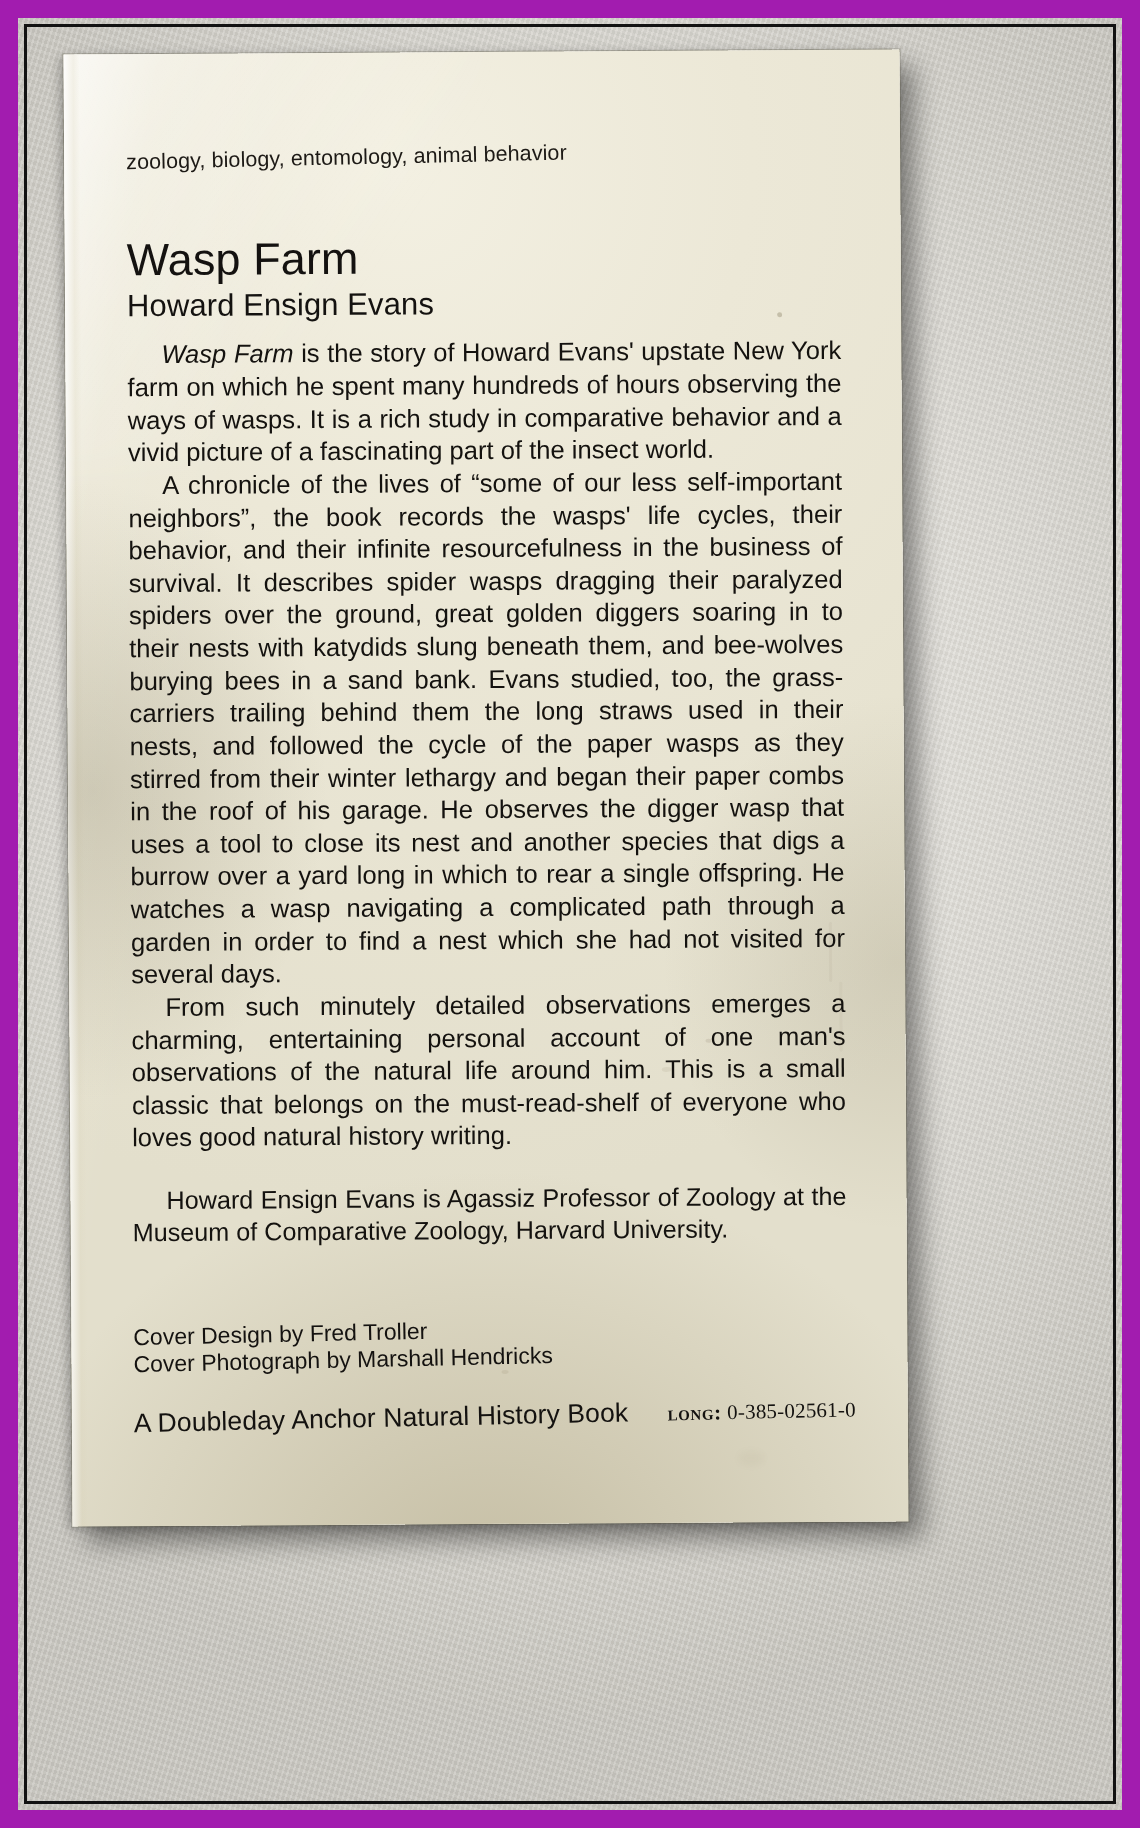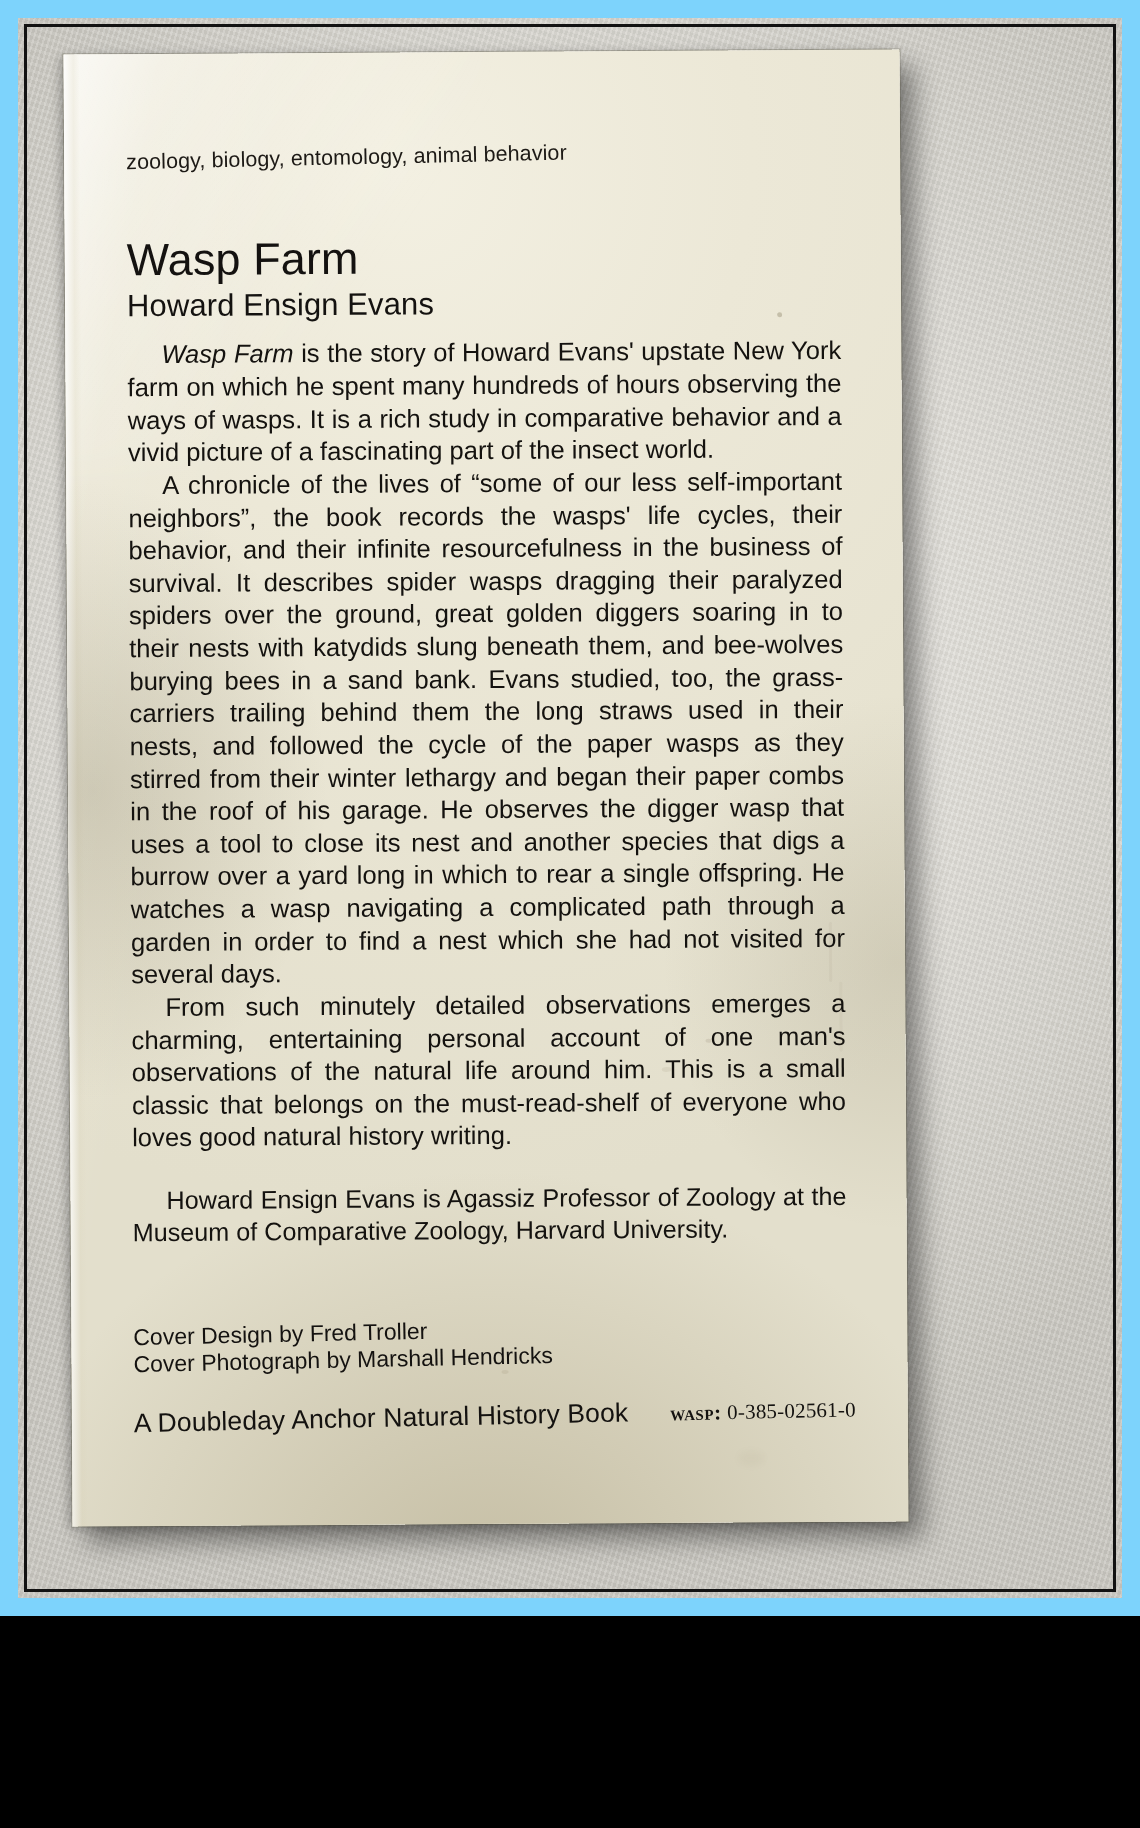--- a/index.html
+++ b/index.html
@@ -11,22 +11,22 @@
     width: 1140px;
     height: 1828px;
     font-family: "Liberation Sans", sans-serif;
     overflow: hidden;
   }
 
   
   #photo {
     position: relative;
     width: 1140px;
-    height: 1616px;
-    background: #7dd3fc;
+    height: 1828px;
+    background: #a21caf;
     overflow: hidden;
   }
   #cloth {
     position: absolute;
     left: 18px;
     top: 18px;
     right: 18px;
     bottom: 18px;
     background:
       radial-gradient(ellipse 70% 55% at 50% 40%, #f2f1ee 0%, #dedcd6 55%, #c9c7c0 100%);
@@ -232,21 +232,21 @@
 
       <p class="bio">Howard Ensign Evans is Agassiz Professor of Zoology at the Museum of Comparative Zoology, Harvard University.</p>
     </div>
 
     <div id="footer">
       <div class="credit">Cover Design by Fred Troller</div>
       <div class="credit">Cover Photograph by Marshall Hendricks</div>
 
       <div id="imprint-row">
         <div id="imprint">A Doubleday Anchor Natural History Book</div>
-        <div id="isbn"><span class="sc">wasp:</span>&nbsp;<span>0-385-02561-0</span></div>
+        <div id="isbn"><span class="sc">long:</span>&nbsp;<span>0-385-02561-0</span></div>
       </div>
     </div>
 
     <span class="speck" style="left:712px;top:262px;width:5px;height:5px;"></span>
     <span class="speck" style="left:676px;top:528px;width:4px;height:9px;opacity:.5;"></span>
     <span class="speck" style="left:636px;top:988px;width:6px;height:4px;opacity:.45;"></span>
     <span class="speck" style="left:592px;top:1016px;width:10px;height:5px;opacity:.3;"></span>
     <span class="speck" style="left:760px;top:872px;width:3px;height:60px;opacity:.18;border-radius:2px;"></span>
     <span class="speck" style="left:770px;top:932px;width:3px;height:70px;opacity:.14;border-radius:2px;"></span>
     <span class="speck" style="left:430px;top:1318px;width:7px;height:4px;opacity:.35;"></span>

